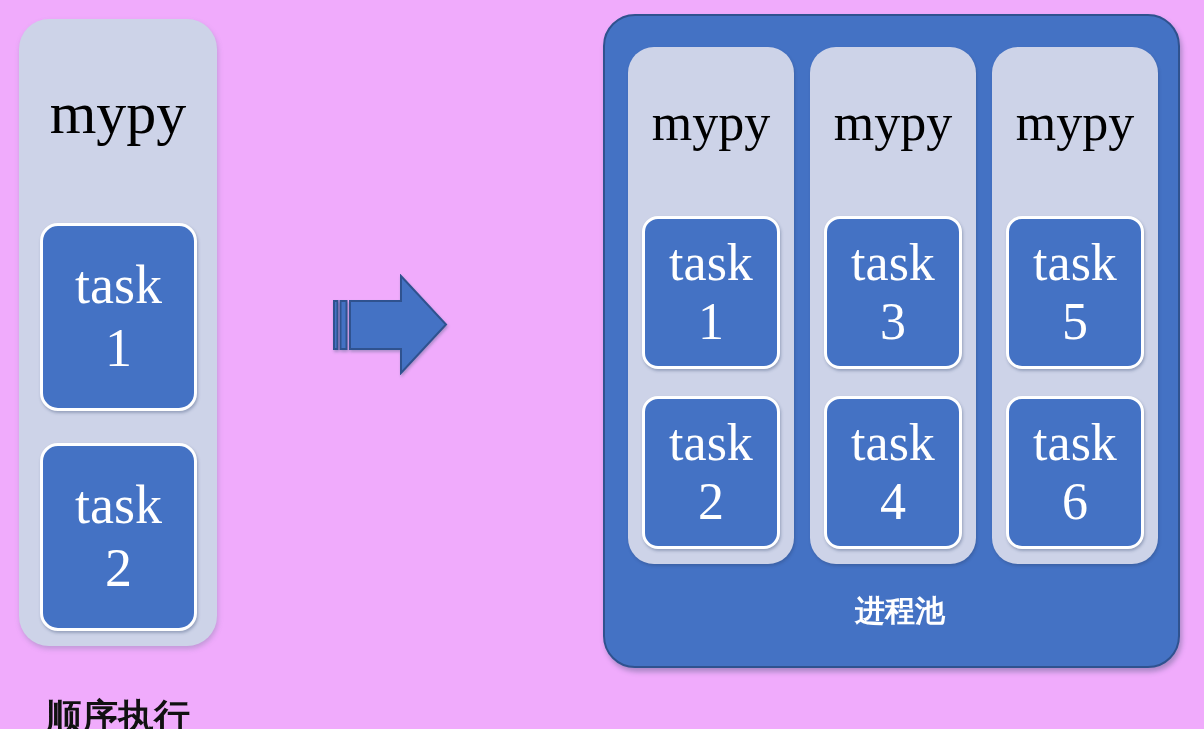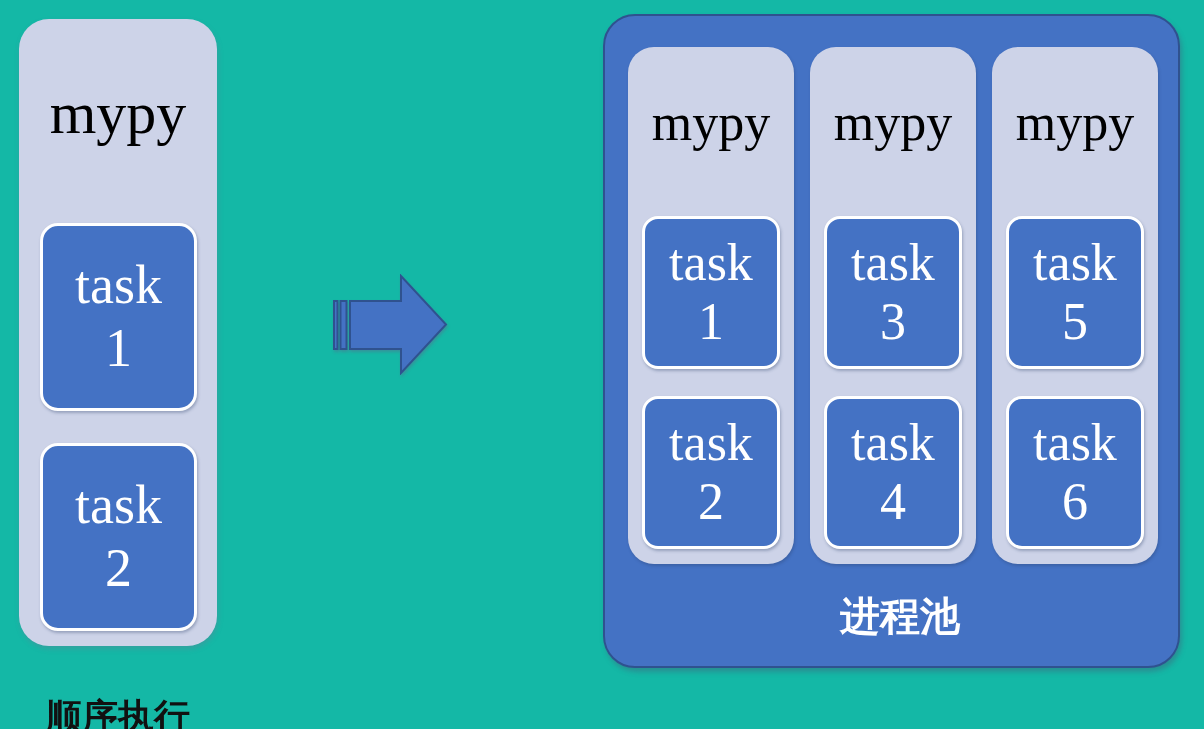--- a/index.html
+++ b/index.html
@@ -1,20 +1,20 @@
 <!DOCTYPE html>
 <html style="--panel-light: #CDD3E8; --box-blue: #4472C4; --outline-dark: #2F528F; --task-text: #FFFFFF; --title-text: #000000; --caption-text: #111111;"><head>
 <meta charset="utf-8">
 <style>
   html, body { margin: 0; padding: 0; background: #ffffff; }
   .canvas {
     position: relative;
     width: 1204px;
     height: 729px;
-    background: #14b8a6;
+    background: #f0abfc;
     overflow: hidden;
     font-family: "Liberation Serif", "DejaVu Serif", serif;
   }
 
   
   .seq-panel {
     position: absolute;
     left: 19px; top: 19px;
     width: 198px; height: 627px;
     background: var(--panel-light, #CDD3E8);
@@ -116,21 +116,21 @@
   }
   .col-task-1 { top: 153px; }
   .col-task-2 { top: 333px; }
 
   .pool-label {
     position: absolute;
     left: 0; right: 0; top: 578px;
     text-align: center;
     font-family: "Liberation Sans", "DejaVu Sans", sans-serif;
     font-weight: 600;
-    font-size: 40px;
+    font-size: 30px;
     line-height: 1.1;
     color: #ffffff;
     padding-left: 17px;
   }
 </style>
 </head>
 <body>
 
 <div class="canvas">
 

